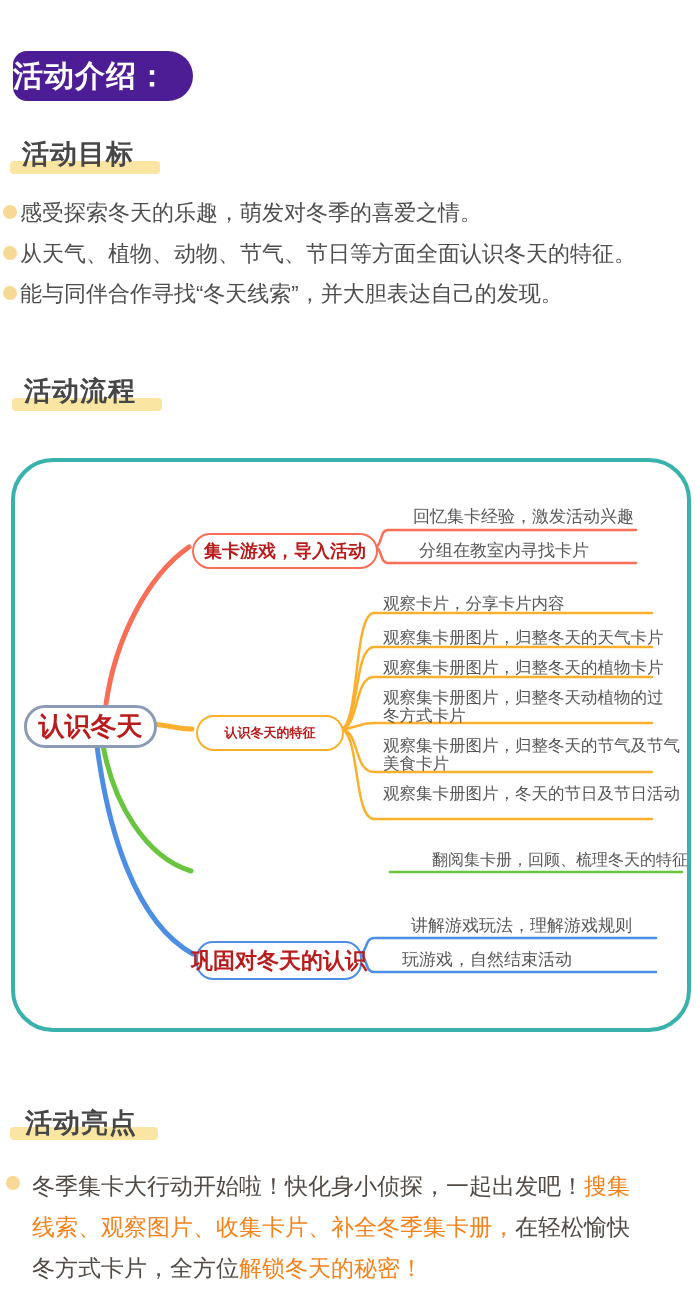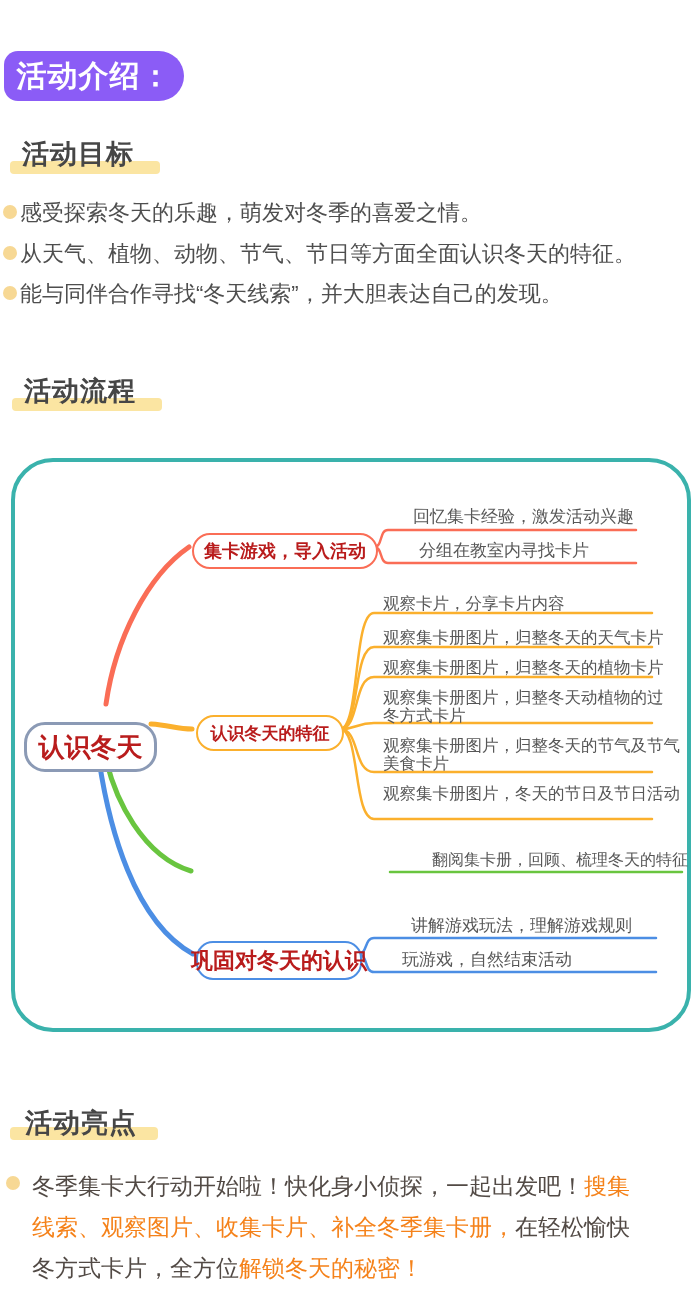--- a/index.html
+++ b/index.html
@@ -1,22 +1,22 @@
 <!DOCTYPE html>
 <html><head>
 <meta charset="utf-8">
 <style>
   html,body{margin:0;padding:0;background:#fff;}
   .page{position:relative;width:700px;height:1312px;background:#ffffff;overflow:hidden;
         font-family:"Liberation Sans","DejaVu Sans",sans-serif;color:#4e4e4e;}
 
   
-  .header-pill{position:absolute;left:4px;top:51px;width:180px;height:50px;
-    background:#8b5cf6;border-radius:14px 25px 25px 14px;
-    display:flex;align-items:center;justify-content:center;}
+  .header-pill{position:absolute;left:13px;top:51px;width:180px;height:50px;
+    background:#4c1d95;border-radius:14px 25px 25px 14px;
+    display:flex;align-items:center;}
   .header-pill span{color:#ffffff;font-size:30px;font-weight:700;letter-spacing:1px;}
 
   
   .h-bar{position:absolute;height:13px;background:#fbe5a2;border-radius:4px;z-index:0;}
   .h-text{position:absolute;font-size:27px;font-weight:700;color:#464646;z-index:1;letter-spacing:1px;}
 
   
   .bullet-dot{position:absolute;width:14px;height:14px;border-radius:50%;background:#f7d894;}
   .bullet-text{position:absolute;font-size:22px;line-height:26px;font-weight:500;color:#4e4e4e;white-space:nowrap;}
 
@@ -78,24 +78,24 @@
       <path d="M 329 271 C 347 271 345 265 363 265 L 641 265" stroke="#fbb02d" stroke-width="2.5" fill="none" stroke-linecap="round"></path>
       <path d="M 329 271 C 349 271 342 314 363 314 L 641 314" stroke="#fbb02d" stroke-width="2.5" fill="none" stroke-linecap="round"></path>
       <path d="M 329 271 C 349 271 342 361 363 361 L 641 361" stroke="#fbb02d" stroke-width="2.5" fill="none" stroke-linecap="round"></path>
 
       <path d="M 379 414 L 671 414" stroke="#69c53f" stroke-width="2.5" fill="none" stroke-linecap="round"></path>
 
       <path d="M 347 496 C 357 496 353 480 363 480 L 645 480" stroke="#4c8ee4" stroke-width="2.5" fill="none" stroke-linecap="round"></path>
       <path d="M 347 496 C 357 496 353 514 363 514 L 645 514" stroke="#4c8ee4" stroke-width="2.5" fill="none" stroke-linecap="round"></path>
     </svg>
 
-    <div class="node node-root" style="left:9px;top:260px;width:133px;height:50px;">认识冬天</div>
+    <div class="node node-root" style="left:9px;top:243px;width:133px;height:43px;">认识冬天</div>
 
     <div class="node" style="left:177px;top:71px;width:186px;height:36px;border:2.5px solid #fa6d56;border-radius:18px;font-size:18px;">集卡游戏，导入活动</div>
-    <div class="node" style="left:181px;top:253px;width:148px;height:36px;border:2.5px solid #fbb02d;border-radius:18px;font-size:17px;">认识冬天的特征</div>
+    <div class="node" style="left:181px;top:253px;width:148px;height:36px;border:2.5px solid #fbb02d;border-radius:18px;font-size:13px;">认识冬天的特征</div>
     <div class="node" style="left:181px;top:479px;width:166px;height:39px;border:2.5px solid #4c8ee4;border-radius:17px;font-size:22px;">巩固对冬天的认识</div>
 
     <div class="leaf leaf-l" style="left:398px;top:46px;">
       <div>回忆集卡经验，激发活动兴趣</div>
     </div>
     <div class="leaf leaf-l" style="left:404px;top:80px;">
       <div>分组在教室内寻找卡片</div>
     </div>
 
     <div class="leaf leaf-y" style="left:368px;top:132px;">

